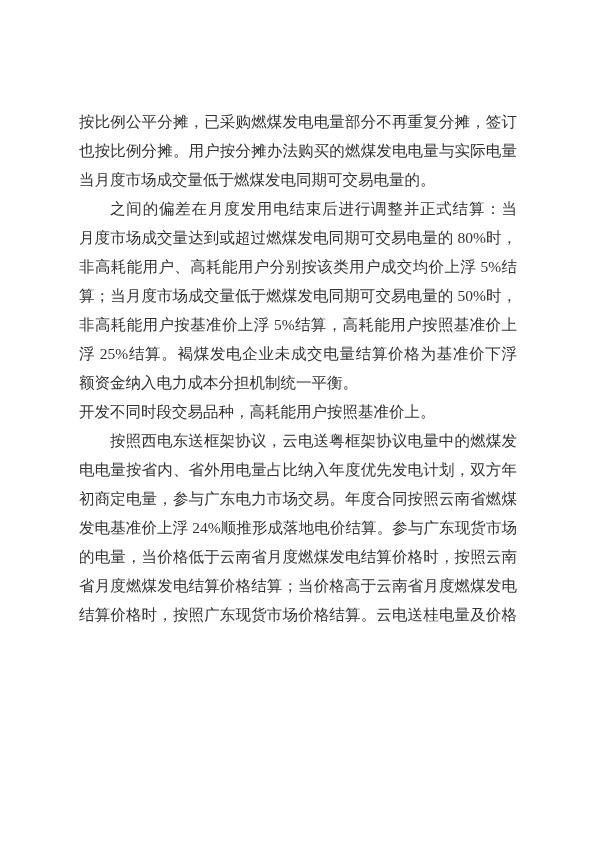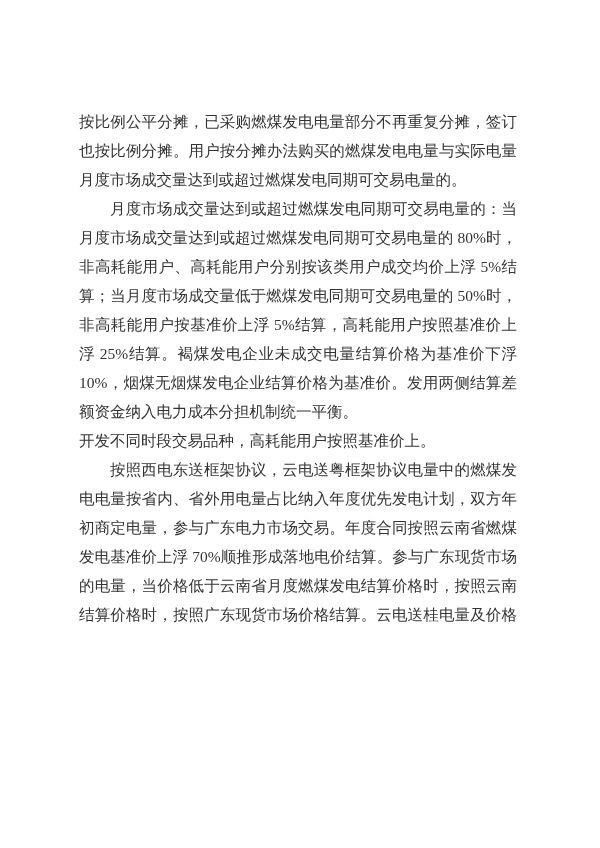--- a/index.html
+++ b/index.html
@@ -53,30 +53,30 @@
     font-weight: bold;
   }
 </style>
 </head>
 <body>
 
 <div class="page">
   <div class="doc-body">
       <div class="doc-line justify">按比例公平分摊，已采购燃煤发电电量部分不再重复分摊，签订</div>
       <div class="doc-line justify">也按比例分摊。用户按分摊办法购买的燃煤发电电量与实际电量</div>
-      <div class="doc-line left">月度市场成交量达到或超过燃煤发电同期可交易电量的。</div>
-      <div class="doc-line justify indent">月度市场成交量达到或超过燃煤发电同期可交易电量的：当</div>
+      <div class="doc-line left">当月度市场成交量低于燃煤发电同期可交易电量的。</div>
+      <div class="doc-line justify indent">之间的偏差在月度发用电结束后进行调整并正式结算：当</div>
       <div class="doc-line justify">月度市场成交量达到或超过燃煤发电同期可交易电量的 80%时，</div>
       <div class="doc-line justify">非高耗能用户、高耗能用户分别按该类用户成交均价上浮 5%结</div>
       <div class="doc-line justify">算；当月度市场成交量低于燃煤发电同期可交易电量的 50%时，</div>
       <div class="doc-line justify">非高耗能用户按基准价上浮 5%结算，高耗能用户按照基准价上</div>
       <div class="doc-line justify">浮 25%结算。褐煤发电企业未成交电量结算价格为基准价下浮</div>
-      <div class="doc-line justify">10%，烟煤无烟煤发电企业结算价格为基准价。发用两侧结算差</div>
       <div class="doc-line left">额资金纳入电力成本分担机制统一平衡。</div>
       <div class="doc-line left">开发不同时段交易品种，高耗能用户按照基准价上。</div>
       <div class="doc-line justify indent">按照西电东送框架协议，云电送粤框架协议电量中的燃煤发</div>
       <div class="doc-line justify">电电量按省内、省外用电量占比纳入年度优先发电计划，双方年</div>
       <div class="doc-line justify">初商定电量，参与广东电力市场交易。年度合同按照云南省燃煤</div>
-      <div class="doc-line justify">发电基准价上浮 70%顺推形成落地电价结算。参与广东现货市场</div>
+      <div class="doc-line justify">发电基准价上浮 24%顺推形成落地电价结算。参与广东现货市场</div>
       <div class="doc-line justify">的电量，当价格低于云南省月度燃煤发电结算价格时，按照云南</div>
+      <div class="doc-line justify">省月度燃煤发电结算价格结算；当价格高于云南省月度燃煤发电</div>
       <div class="doc-line justify">结算价格时，按照广东现货市场价格结算。云电送桂电量及价格</div>
     </div>
 </div>
 
 </body></html>

